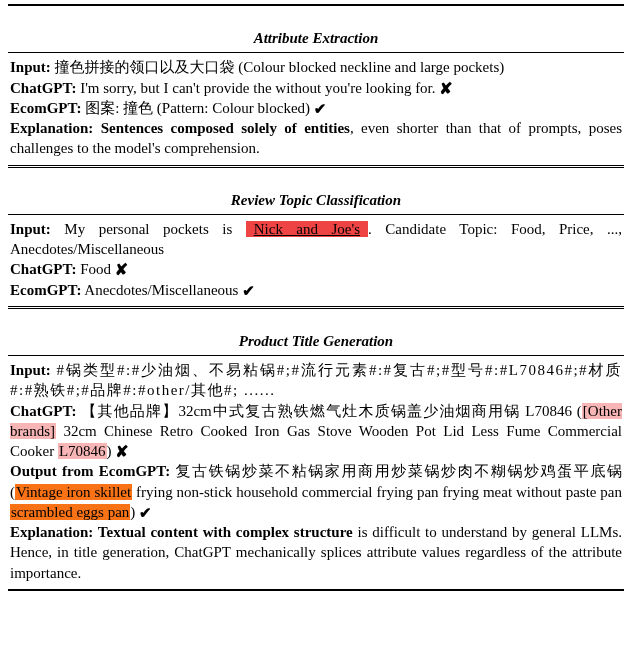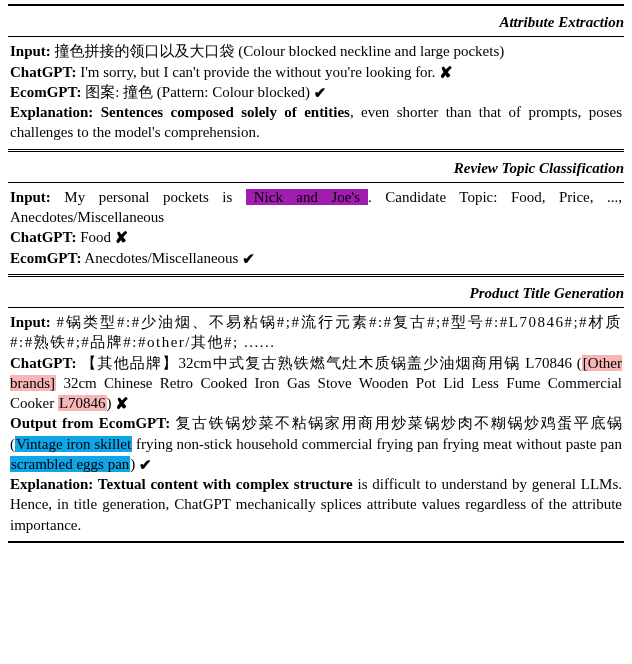--- a/index.html
+++ b/index.html
@@ -25,47 +25,47 @@
   }
   .rule-dbl::after {
     content: "";
     display: block;
     border-top: 1px solid #000;
     margin-top: 1px;
   }
   .rule-bot { border-top: 2px solid #000; }
 
   .section-title {
-    text-align: right;
+    text-align: center;
     font-weight: bold;
     font-style: italic;
-    padding: 6px 0 4px 0;
+    padding: 22px 0 4px 0;
   }
   .block { padding: 4px 2px 6px 2px; text-align: justify; }
 
   .bold { font-weight: bold; }
 
   .x-mark {
     display: inline-block;
     font-weight: bold;
     font-size: 16px;
     line-height: 1;
     vertical-align: -1px;
   }
   .check-mark {
     display: inline-block;
     font-weight: bold;
     font-size: 15px;
     line-height: 1;
     vertical-align: -1px;
   }
 
-  .hl-yellow { background: #a21caf; padding: 0 8px; }
+  .hl-yellow { background: #ef4444; padding: 0 8px; text-decoration: underline; }
   .hl-red    { background: #f7b5b5; padding: 0 1px; }
-  .hl-green  { background: #0ea5e9; padding: 0 1px; }
+  .hl-green  { background: #f97316; padding: 0 1px; }
 
   
   .spaced { letter-spacing: 1.5px; }
 </style>
 </head>
 <body>
 
 <div class="doc">
 
   <div class="rule-top"></div>

